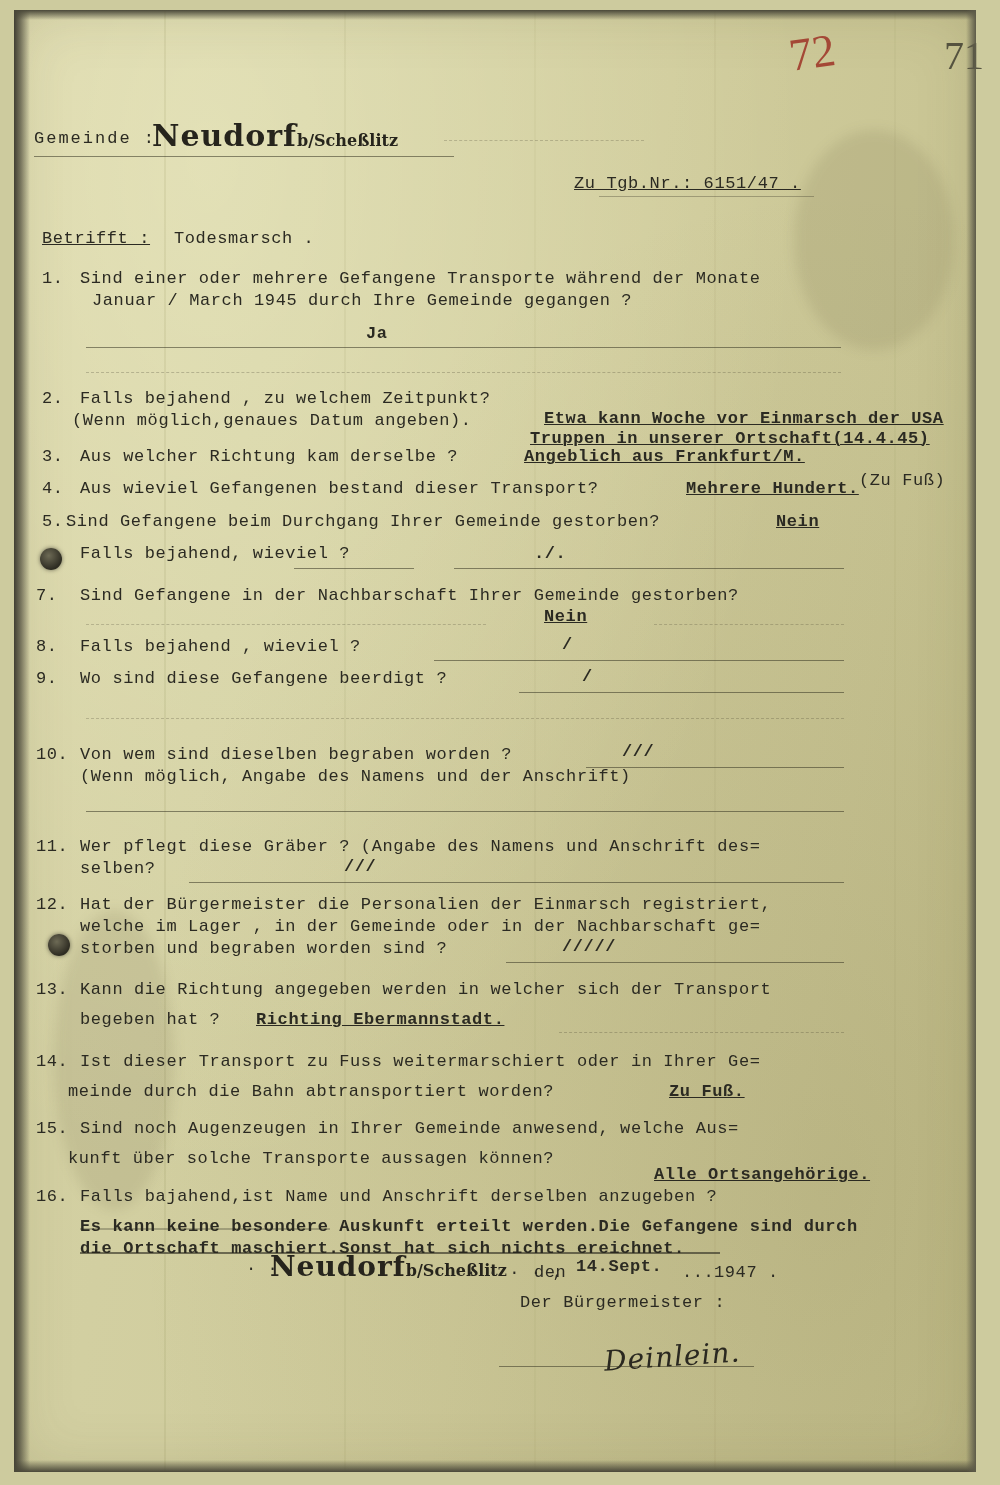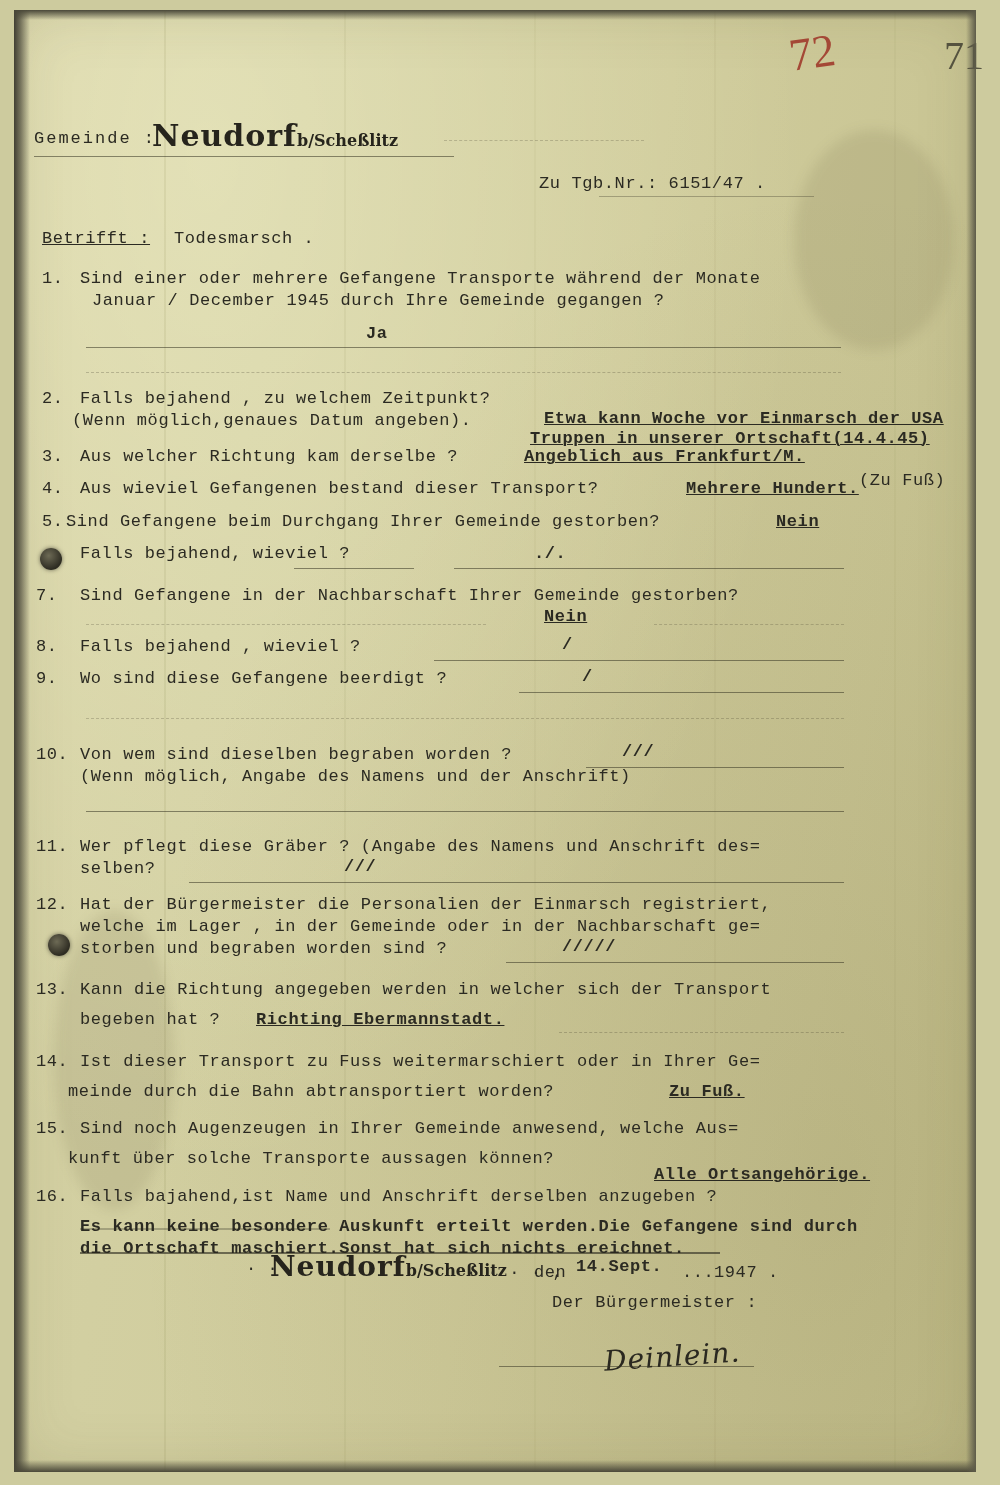--- a/index.html
+++ b/index.html
@@ -152,29 +152,29 @@
     <div class="red-num" style="left:775px;top:16px;">72</div>
     <div class="pencil-num" style="left:930px;top:22px;">71</div>
 
     <div class="txt" style="left:20px;top:118px;letter-spacing:2px;">Gemeinde :</div>
     <div class="fraktur" style="left:138px;top:108px;">
       <span>Neudorf</span><span class="sub">b/Scheßlitz</span>
     </div>
     <div class="rule" style="left:20px;top:146px;width:420px;"></div>
     <div class="rule dotted" style="left:430px;top:130px;width:200px;opacity:.5;"></div>
 
-    <div class="txt" style="left:525px;top:163px;">Zu Tgb.Nr.: 6151/47 .</div>
+    <div class="txt" style="left:560px;top:163px;text-decoration:underline;">Zu Tgb.Nr.: 6151/47 .</div>
     <div class="rule" style="left:585px;top:186px;width:215px;opacity:.6;"></div>
 
     <div class="txt ul" style="left:28px;top:218px;">Betrifft :</div>
     <div class="txt" style="left:160px;top:218px;">Todesmarsch .</div>
 
     <div class="txt" style="left:28px;top:258px;">1.</div>
     <div class="txt" style="left:66px;top:258px;">Sind einer oder mehrere Gefangene Transporte während der Monate</div>
-    <div class="txt" style="left:78px;top:280px;">Januar / December 1945 durch Ihre Gemeinde gegangen ?</div>
+    <div class="txt" style="left:78px;top:280px;">Januar / March 1945 durch Ihre Gemeinde gegangen ?</div>
     <div class="txt bold" style="left:352px;top:313px;">Ja</div>
     <div class="rule" style="left:72px;top:337px;width:755px;"></div>
     <div class="rule dotted" style="left:72px;top:362px;width:755px;opacity:.55;"></div>
 
     <div class="txt" style="left:28px;top:378px;">2.</div>
     <div class="txt" style="left:58px;top:400px;">(Wenn möglich,genaues Datum angeben).</div>
     <div class="txt" style="left:66px;top:378px;">Falls bejahend , zu welchem Zeitpunkt?</div>
     <div class="txt bold ul" style="left:530px;top:398px;">Etwa kann Woche vor Einmarsch der USA</div>
     <div class="txt bold ul" style="left:516px;top:418px;">Truppen in unserer Ortschaft(14.4.45)</div>
 
@@ -260,21 +260,21 @@
 
     <div class="txt" style="left:232px;top:1248px;">· ·</div>
     <div class="fraktur" style="left:256px;top:1240px;font-size:28px;">
       <span>Neudorf</span><span class="sub">b/Scheßlitz</span>
     </div>
     <div class="txt" style="left:452px;top:1252px;">· · · · ,</div>
     <div class="txt" style="left:520px;top:1252px;">den</div>
     <div class="txt bold" style="left:562px;top:1246px;">14.Sept.</div>
     <div class="txt" style="left:668px;top:1252px;">...</div>
     <div class="txt" style="left:700px;top:1252px;">1947 .</div>
-    <div class="txt" style="left:506px;top:1282px;margin-left:32px;">Der Bürgermeister :</div>
+    <div class="txt" style="left:506px;top:1282px;">Der Bürgermeister :</div>
 
     <div class="sig" style="left:590px;top:1330px;">Deinlein.</div>
     <div class="rule" style="left:485px;top:1356px;width:255px;"></div>
 
     <div class="dark-edge-left"></div>
     <div class="dark-edge-top"></div>
     <div class="dark-edge-bottom"></div>
     <div class="dark-edge-right"></div>
   </div>
 </div>

